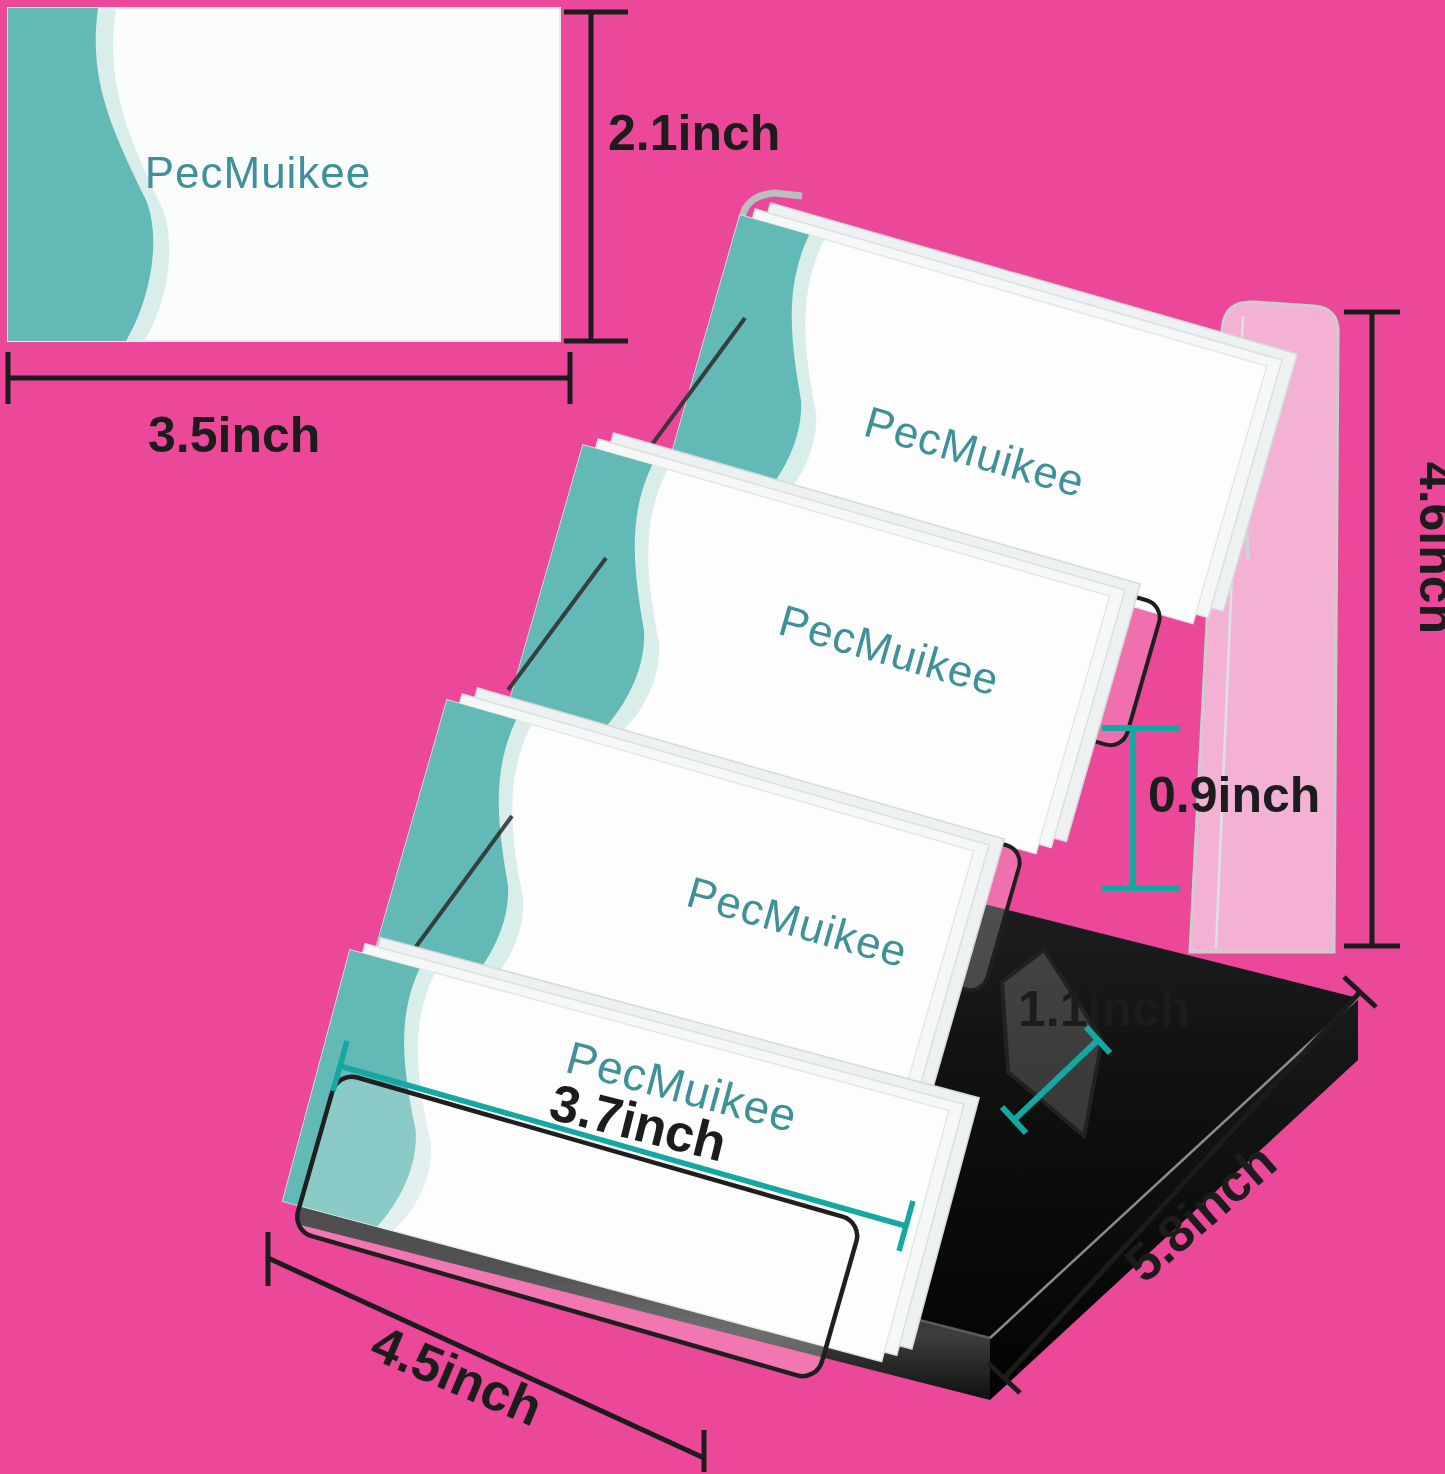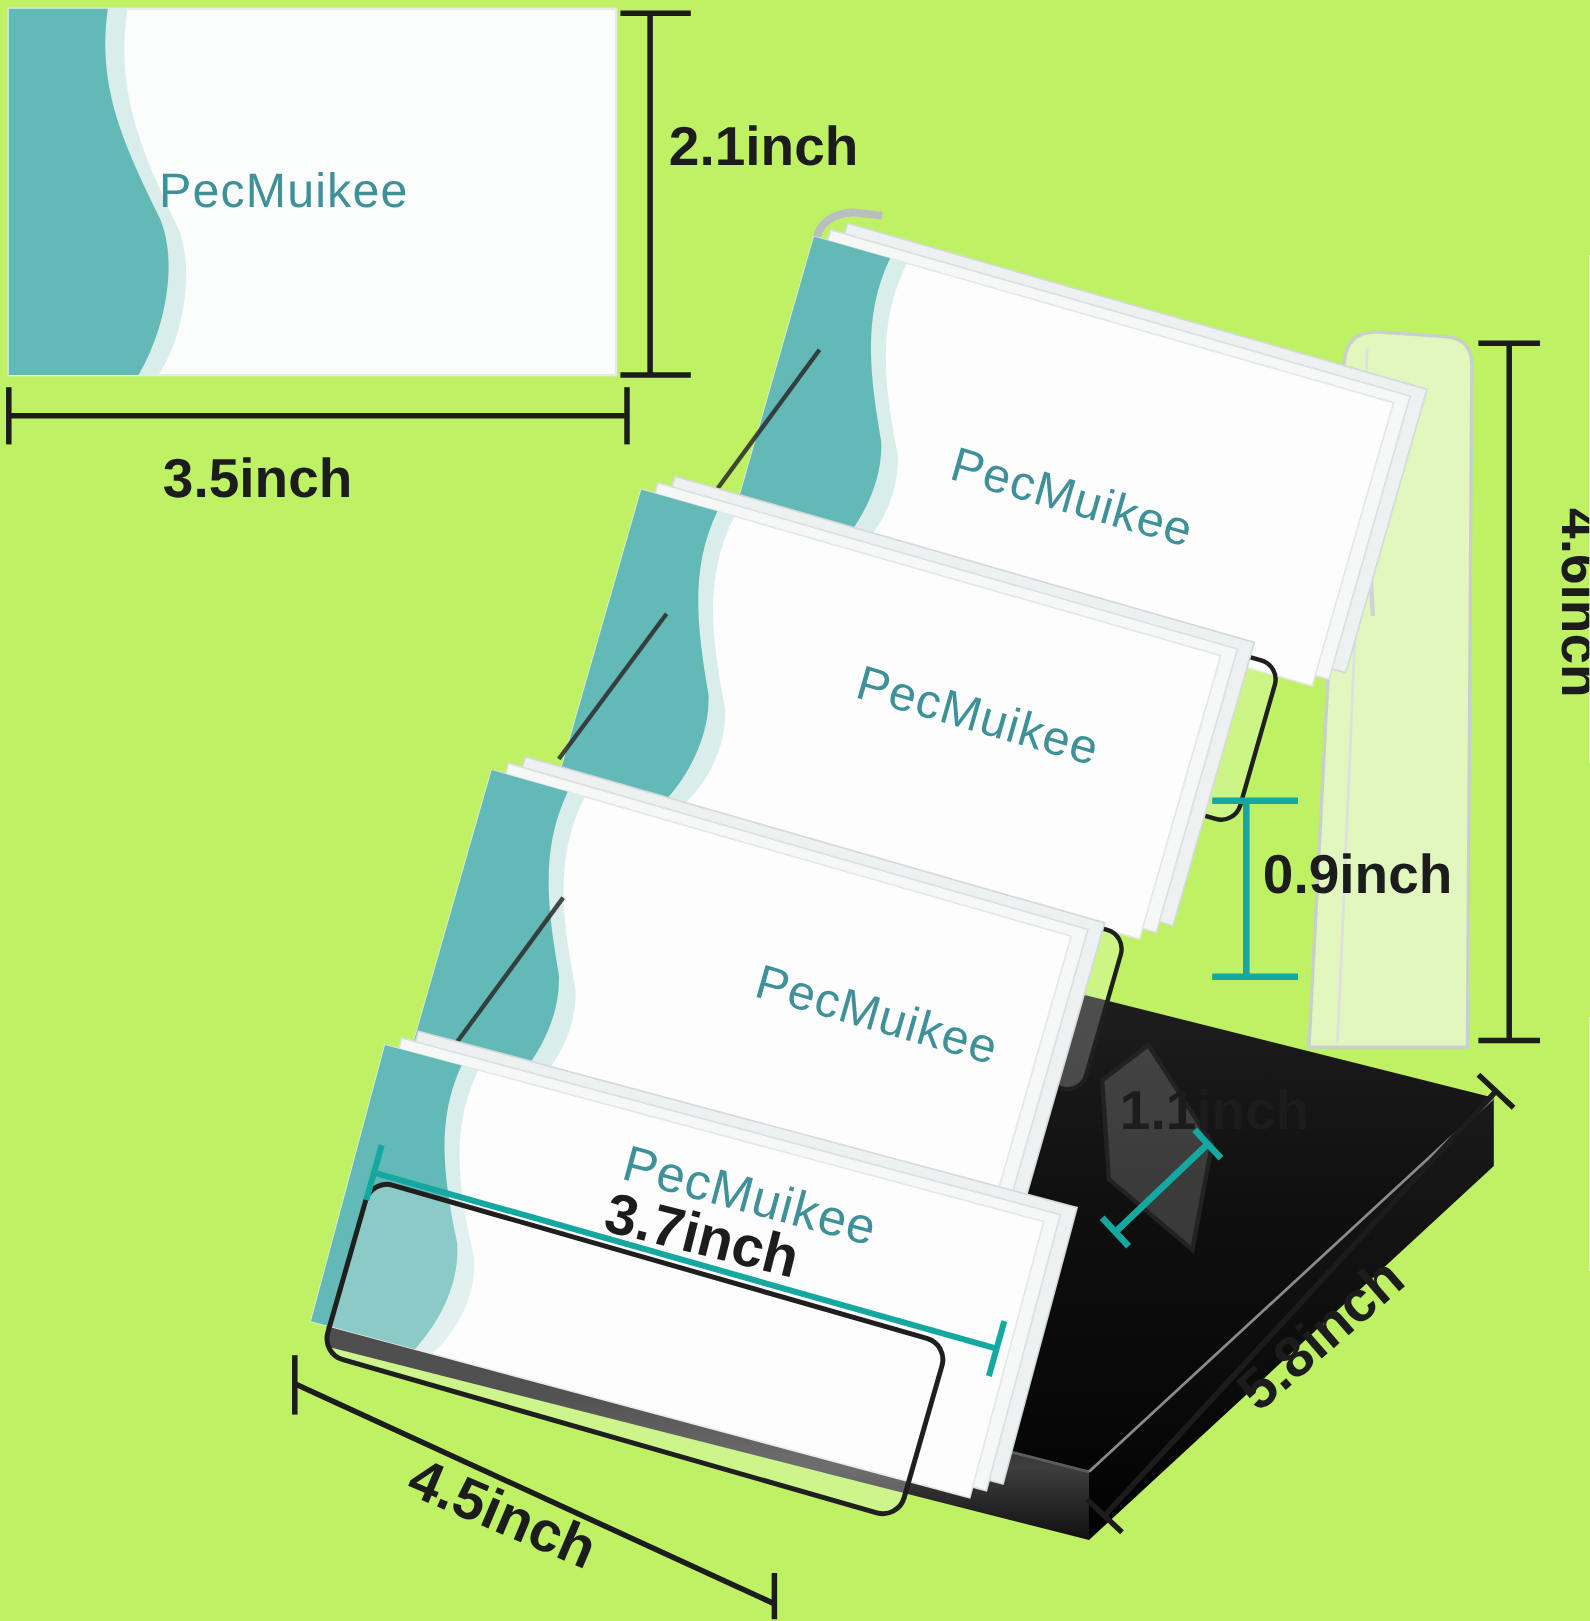--- a/index.html
+++ b/index.html
@@ -1,16 +1,16 @@
 <!DOCTYPE html>
 <html><head>
 <meta charset="utf-8">
 <style>
   html,body{margin:0;padding:0;background:#ffffff;}
-  #canvas{position:relative;width:1445px;height:1474px;background:#bef264;overflow:hidden;
+  #canvas{position:relative;width:1445px;height:1474px;background:#ec4899;overflow:hidden;
           font-family:"Liberation Sans",sans-serif;text-decoration:underline;}
   svg{display:block;}
   .dim-label{font-family:"Liberation Sans",sans-serif;font-weight:700;fill:#1c1c1c;}
   .brand{font-family:"Liberation Sans",sans-serif;font-weight:400;fill:#3f9199;letter-spacing:1px;}
 </style>
 </head>
 <body>
 
 <div id="canvas">
 <svg width="1445" height="1474" viewBox="0 0 1445 1474" xmlns="http://www.w3.org/2000/svg">

